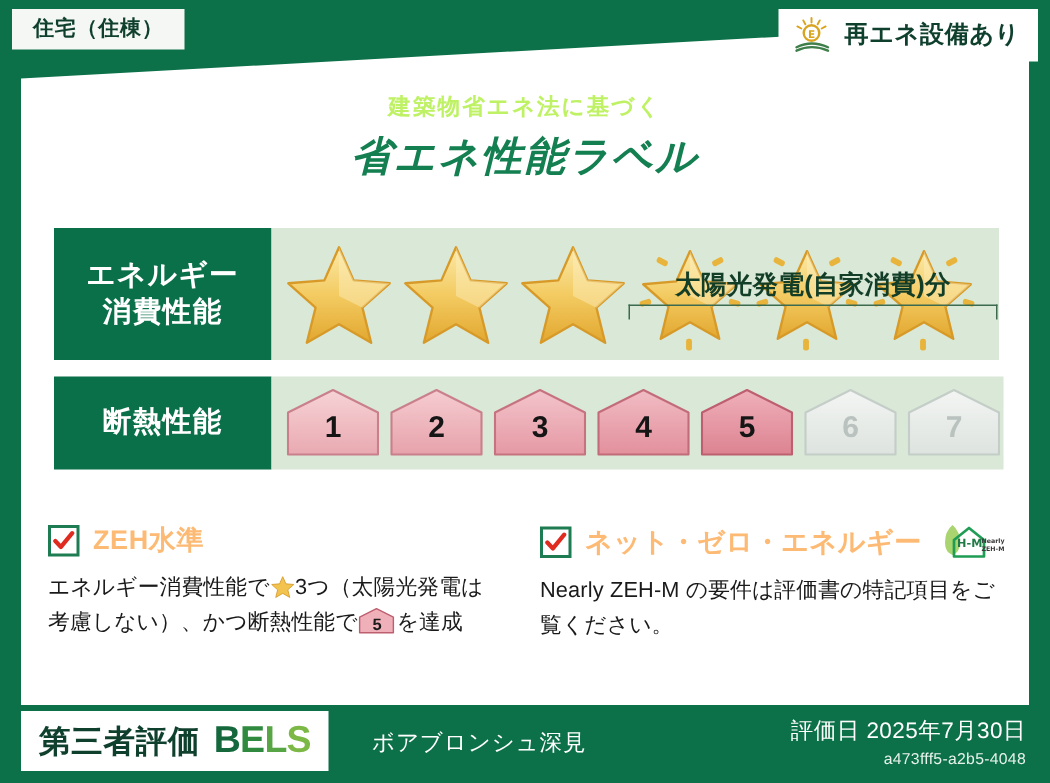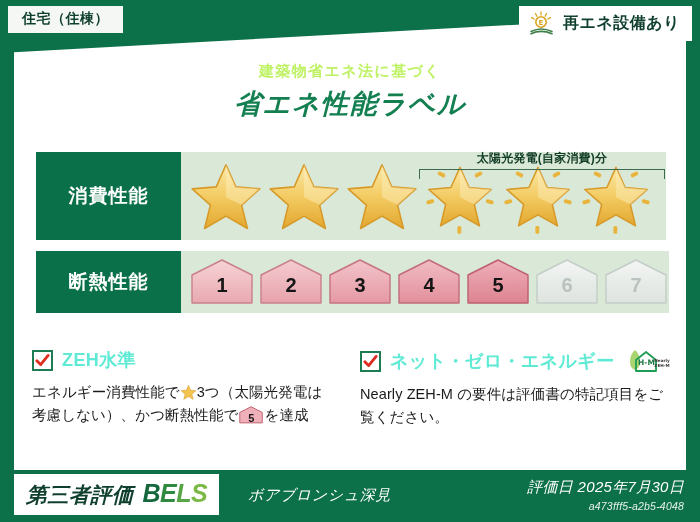--- a/index.html
+++ b/index.html
@@ -88,22 +88,22 @@
   .stars { display: flex; align-items: center; gap: 0px; padding-left: 6px; width: 100%; }
   .star-cell { width: 78px; height: 76px; position: relative; flex: 0 0 auto; }
   .star-cell svg { width: 100%; height: 100%; display: block; }
 
   
   .solar-note {
     position: absolute; left: 238px; top: -2px; width: 246px;
     z-index: 5; pointer-events: none;
   }
   .solar-note .sn-text {
-    font-size: 12px; color: #123d27; text-align: center;
-    letter-spacing: 0.2px; font-weight: bold; white-space: nowrap;
+    font-size: 17px; color: #123d27; text-align: center;
+    letter-spacing: 0.2px; font-weight: bold; white-space: nowrap; margin-top: 28px;
   }
   .solar-note .sn-bracket {
     margin-top: 2px; height: 10px;
     border: 1.4px solid #3c6b4f;
     border-bottom: none;
   }
 
   
   .grades { display: flex; align-items: center; gap: 3px; padding-left: 8px; }
   .grade { width: 66px; height: 48px; position: relative; flex: 0 0 auto; }
@@ -123,21 +123,21 @@
   .info-col { width: 50%; padding: 0 18px; }
   .info-col.right { padding-left: 10px; }
   .info-head { display: flex; align-items: center; gap: 9px; }
   .chk {
     width: 21px; height: 21px; flex: 0 0 auto;
     border: 2px solid #1d7c52; background: #fff;
     position: relative;
   }
   .chk svg { position: absolute; left: 1px; top: 1px; width: 15px; height: 15px; }
   .info-title {
-    font-size: 18px; font-weight: bold; color: #5eead4;
+    font-size: 18px; font-weight: bold; color: #fdba74;
     letter-spacing: 0.4px; white-space: nowrap;
   }
   .zehm-logo { width: 46px; height: 26px; flex: 0 0 auto; margin-left: 2px; }
   .info-body {
     margin-top: 9px; font-size: 14.5px; color: #1a1a1a;
     line-height: 1.62; letter-spacing: 0.1px;
   }
   .inline-star { display: inline-block; width: 17px; height: 16px; vertical-align: -3px; }
   .inline-grade {
     display: inline-block; width: 26px; height: 18px;
@@ -145,21 +145,21 @@
   }
   .inline-grade svg { width: 100%; height: 100%; display: block; }
   .inline-grade span {
     position: absolute; left: 0; right: 0; top: 4px;
     text-align: center; font-size: 11px; font-weight: bold; color: #1a1a1a;
   }
 
   
   .footer {
     position: absolute; left: 0; bottom: 0; width: 700px; height: 52px;
-    z-index: 5; display: flex; align-items: center; font-style: italic;
+    z-index: 5; display: flex; align-items: center;
   }
   .bels-box {
     position: absolute; left: 14px; top: 4px;
     background: #ffffff; padding: 5px 12px 6px 12px;
     display: flex; align-items: baseline; gap: 9px;
   }
   .bels-jp {
     font-size: 21px; font-weight: bold; color: #0f3f2d;
     letter-spacing: 0.5px;
   }
@@ -208,20 +208,21 @@
 
   <div class="heading-wrap">
     <div class="heading-sub">建築物省エネ法に基づく</div>
     <div class="heading-main">省エネ性能ラベル</div>
   </div>
 
   <div class="rows">
 
     <div class="perf-row">
       <div class="row-label">
+        <span>エネルギー</span>
         <span>消費性能</span>
       </div>
       <div class="row-body row-energy">
         <div class="stars">
           <span class="star-cell">
             <svg viewBox="0 0 60 58">
                 <defs>
                   <linearGradient id="sg1" x1="0" y1="0" x2="0" y2="1">
                     <stop offset="0" stop-color="#fbe9a8"></stop>
                     <stop offset="0.5" stop-color="#f3cb62"></stop>

